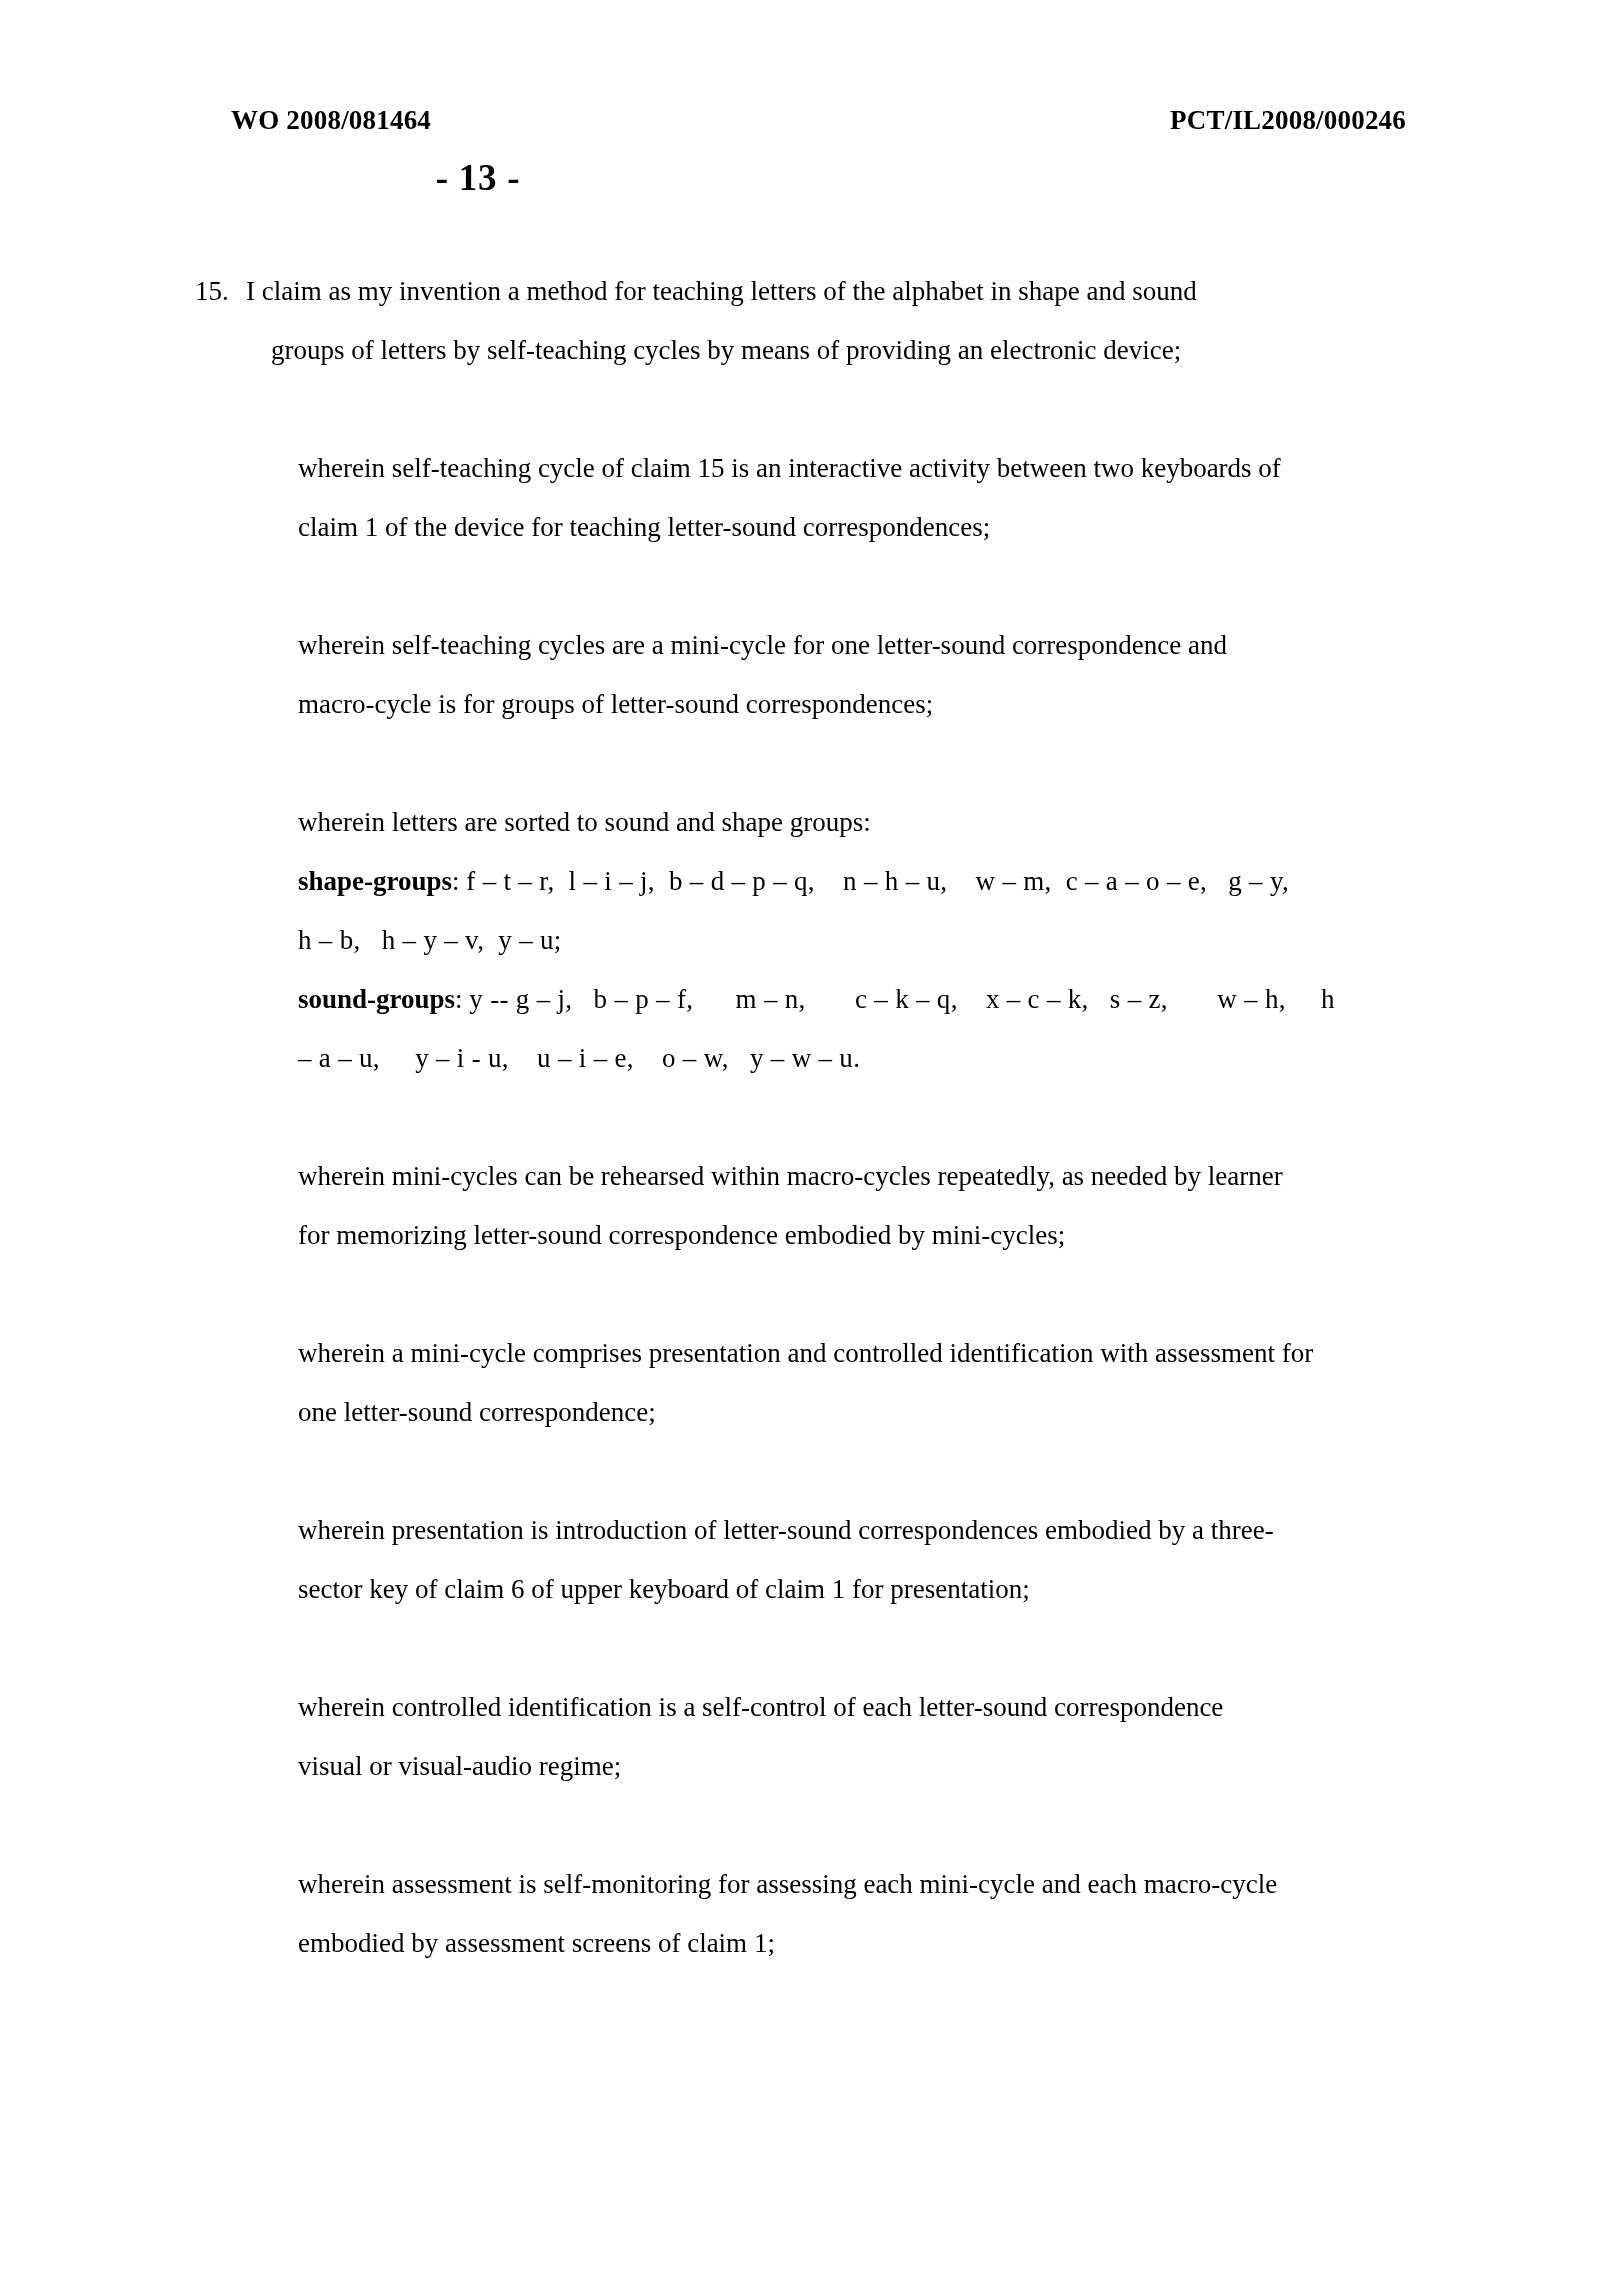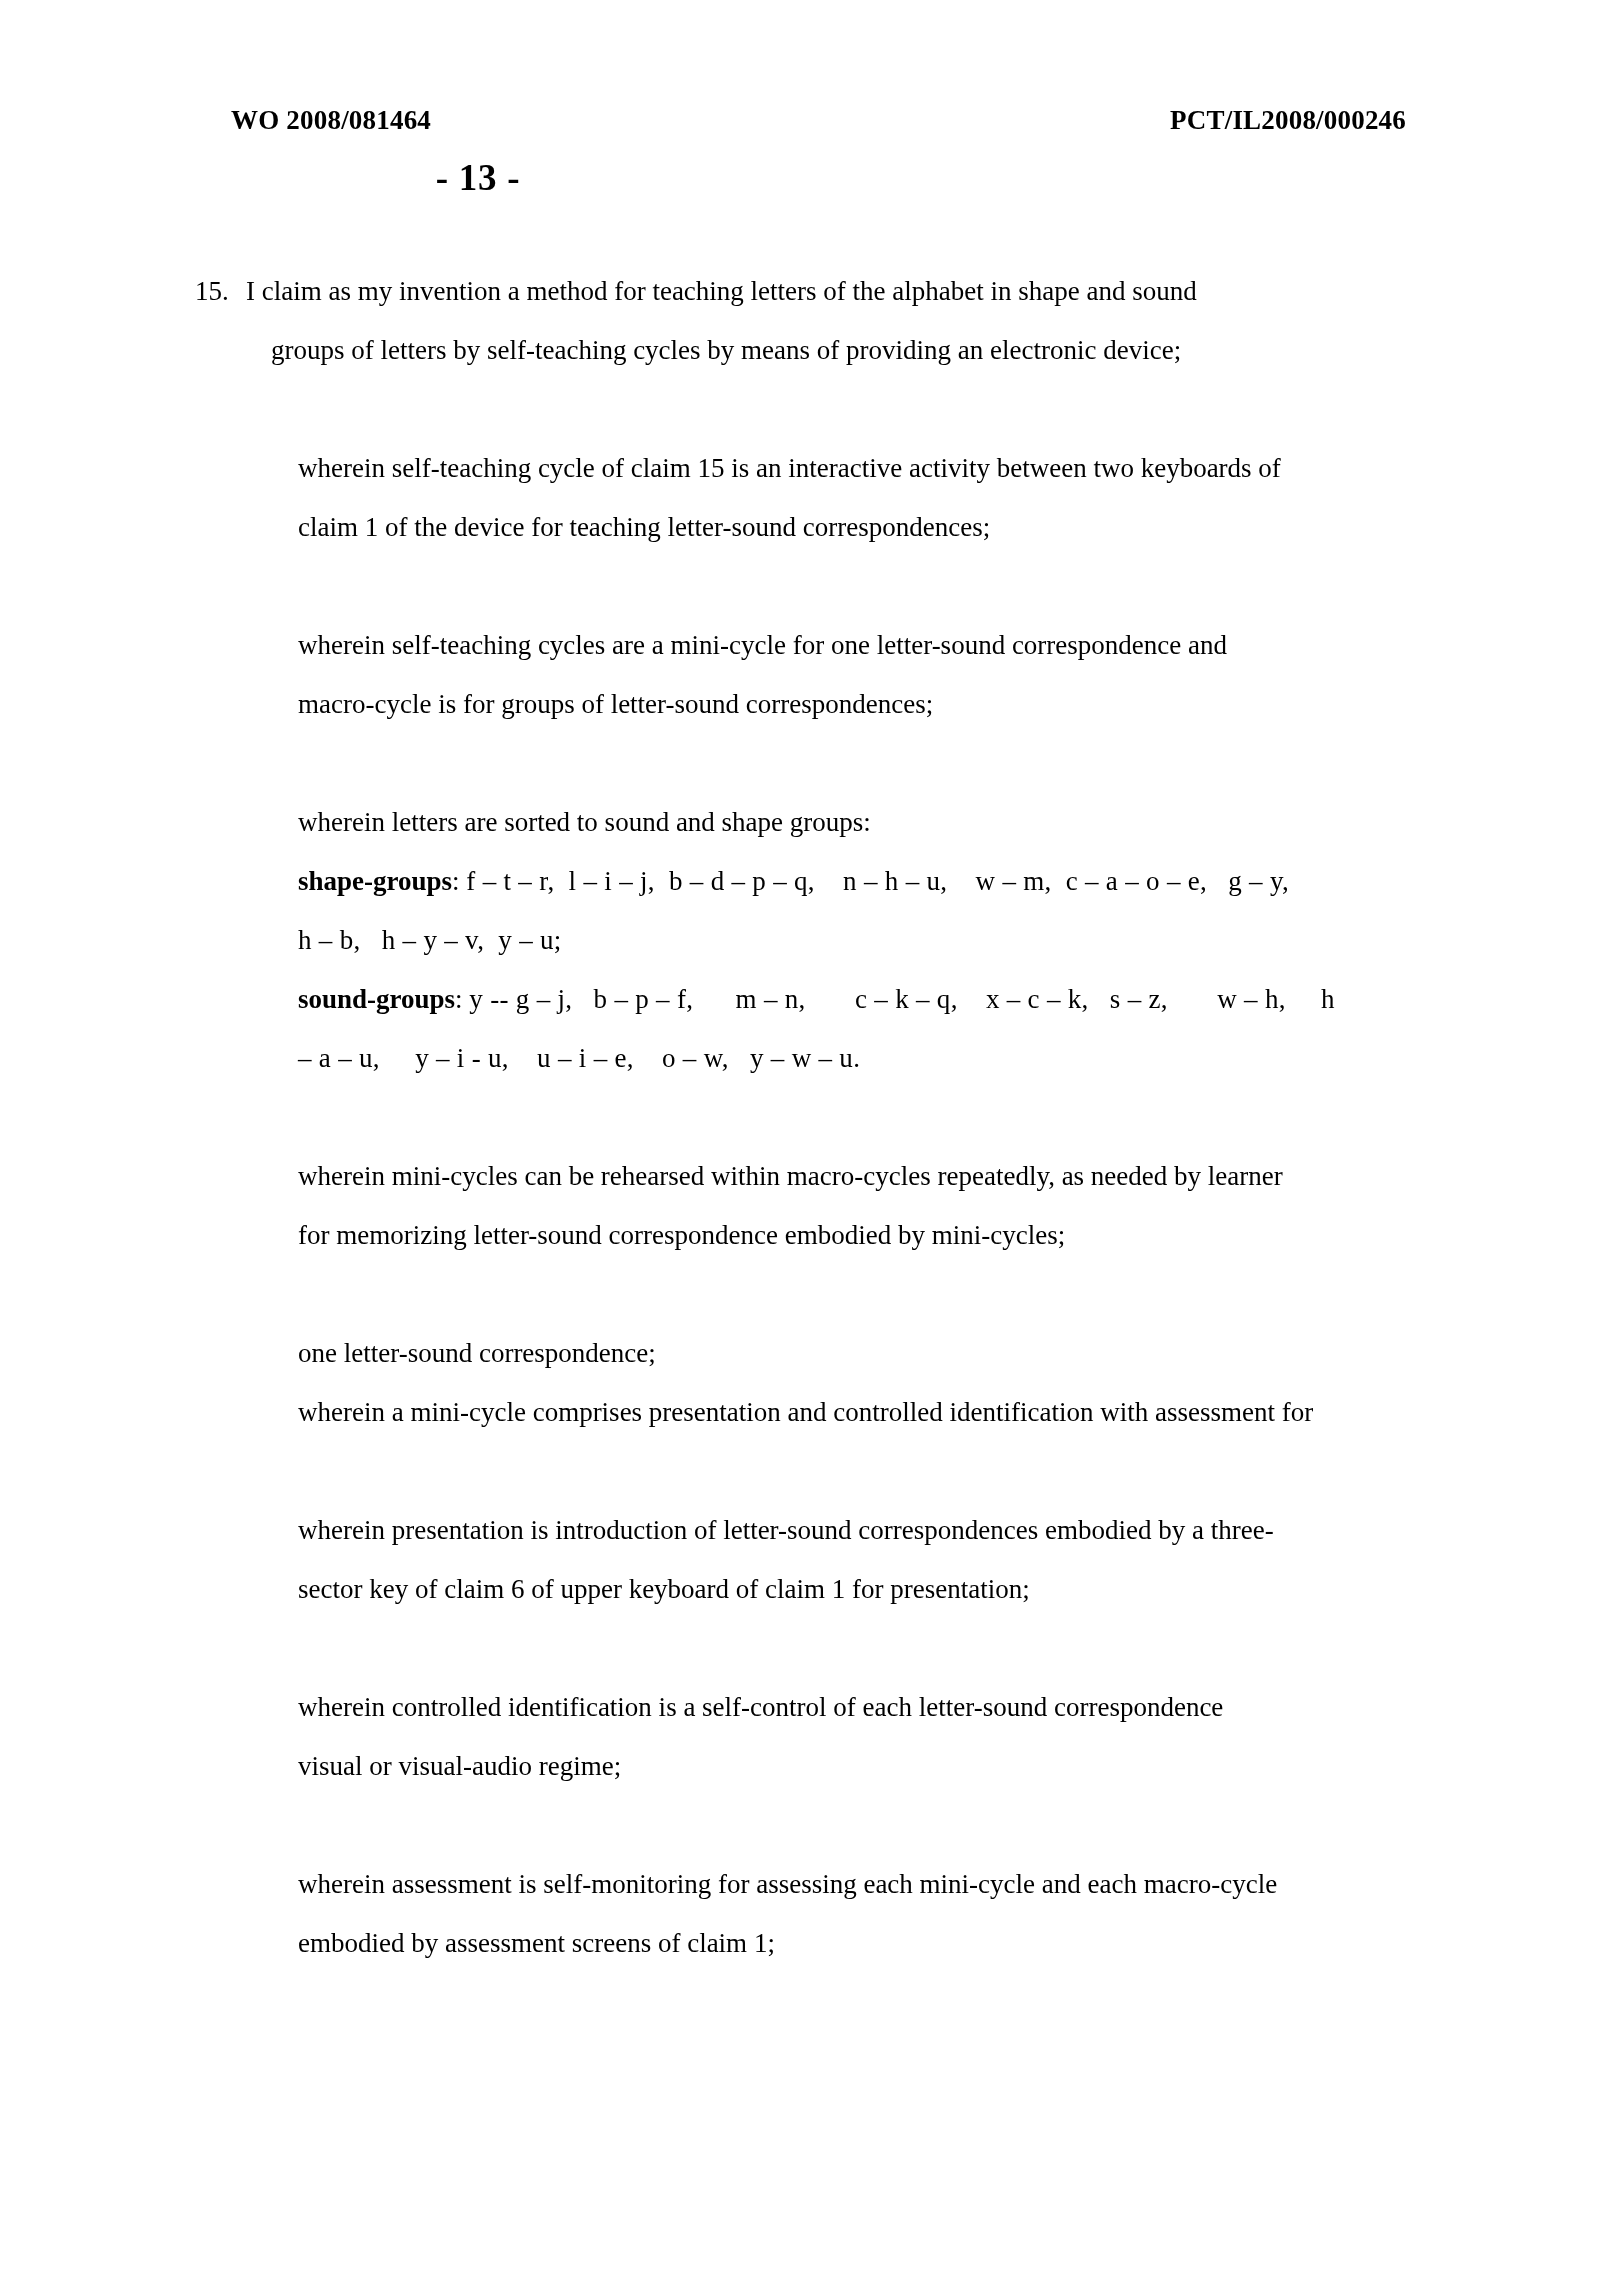--- a/index.html
+++ b/index.html
@@ -150,22 +150,22 @@
     <div class="gap-lg"></div>
 
     <div class="clause">
       <span class="cl-line">wherein mini-cycles can be rehearsed within macro-cycles repeatedly, as needed by learner</span>
       <span class="cl-line">for memorizing letter-sound correspondence embodied by mini-cycles;</span>
     </div>
 
     <div class="gap-lg"></div>
 
     <div class="clause">
+      <span class="cl-line">wherein a mini-cycle comprises presentation and controlled identification with assessment for</span>
       <span class="cl-line">one letter-sound correspondence;</span>
-      <span class="cl-line">wherein a mini-cycle comprises presentation and controlled identification with assessment for</span>
     </div>
 
     <div class="gap-lg"></div>
 
     <div class="clause">
       <span class="cl-line">wherein presentation is introduction of letter-sound correspondences embodied by a three-</span>
       <span class="cl-line">sector key of claim 6 of upper keyboard of claim 1 for presentation;</span>
     </div>
 
     <div class="gap-lg"></div>

